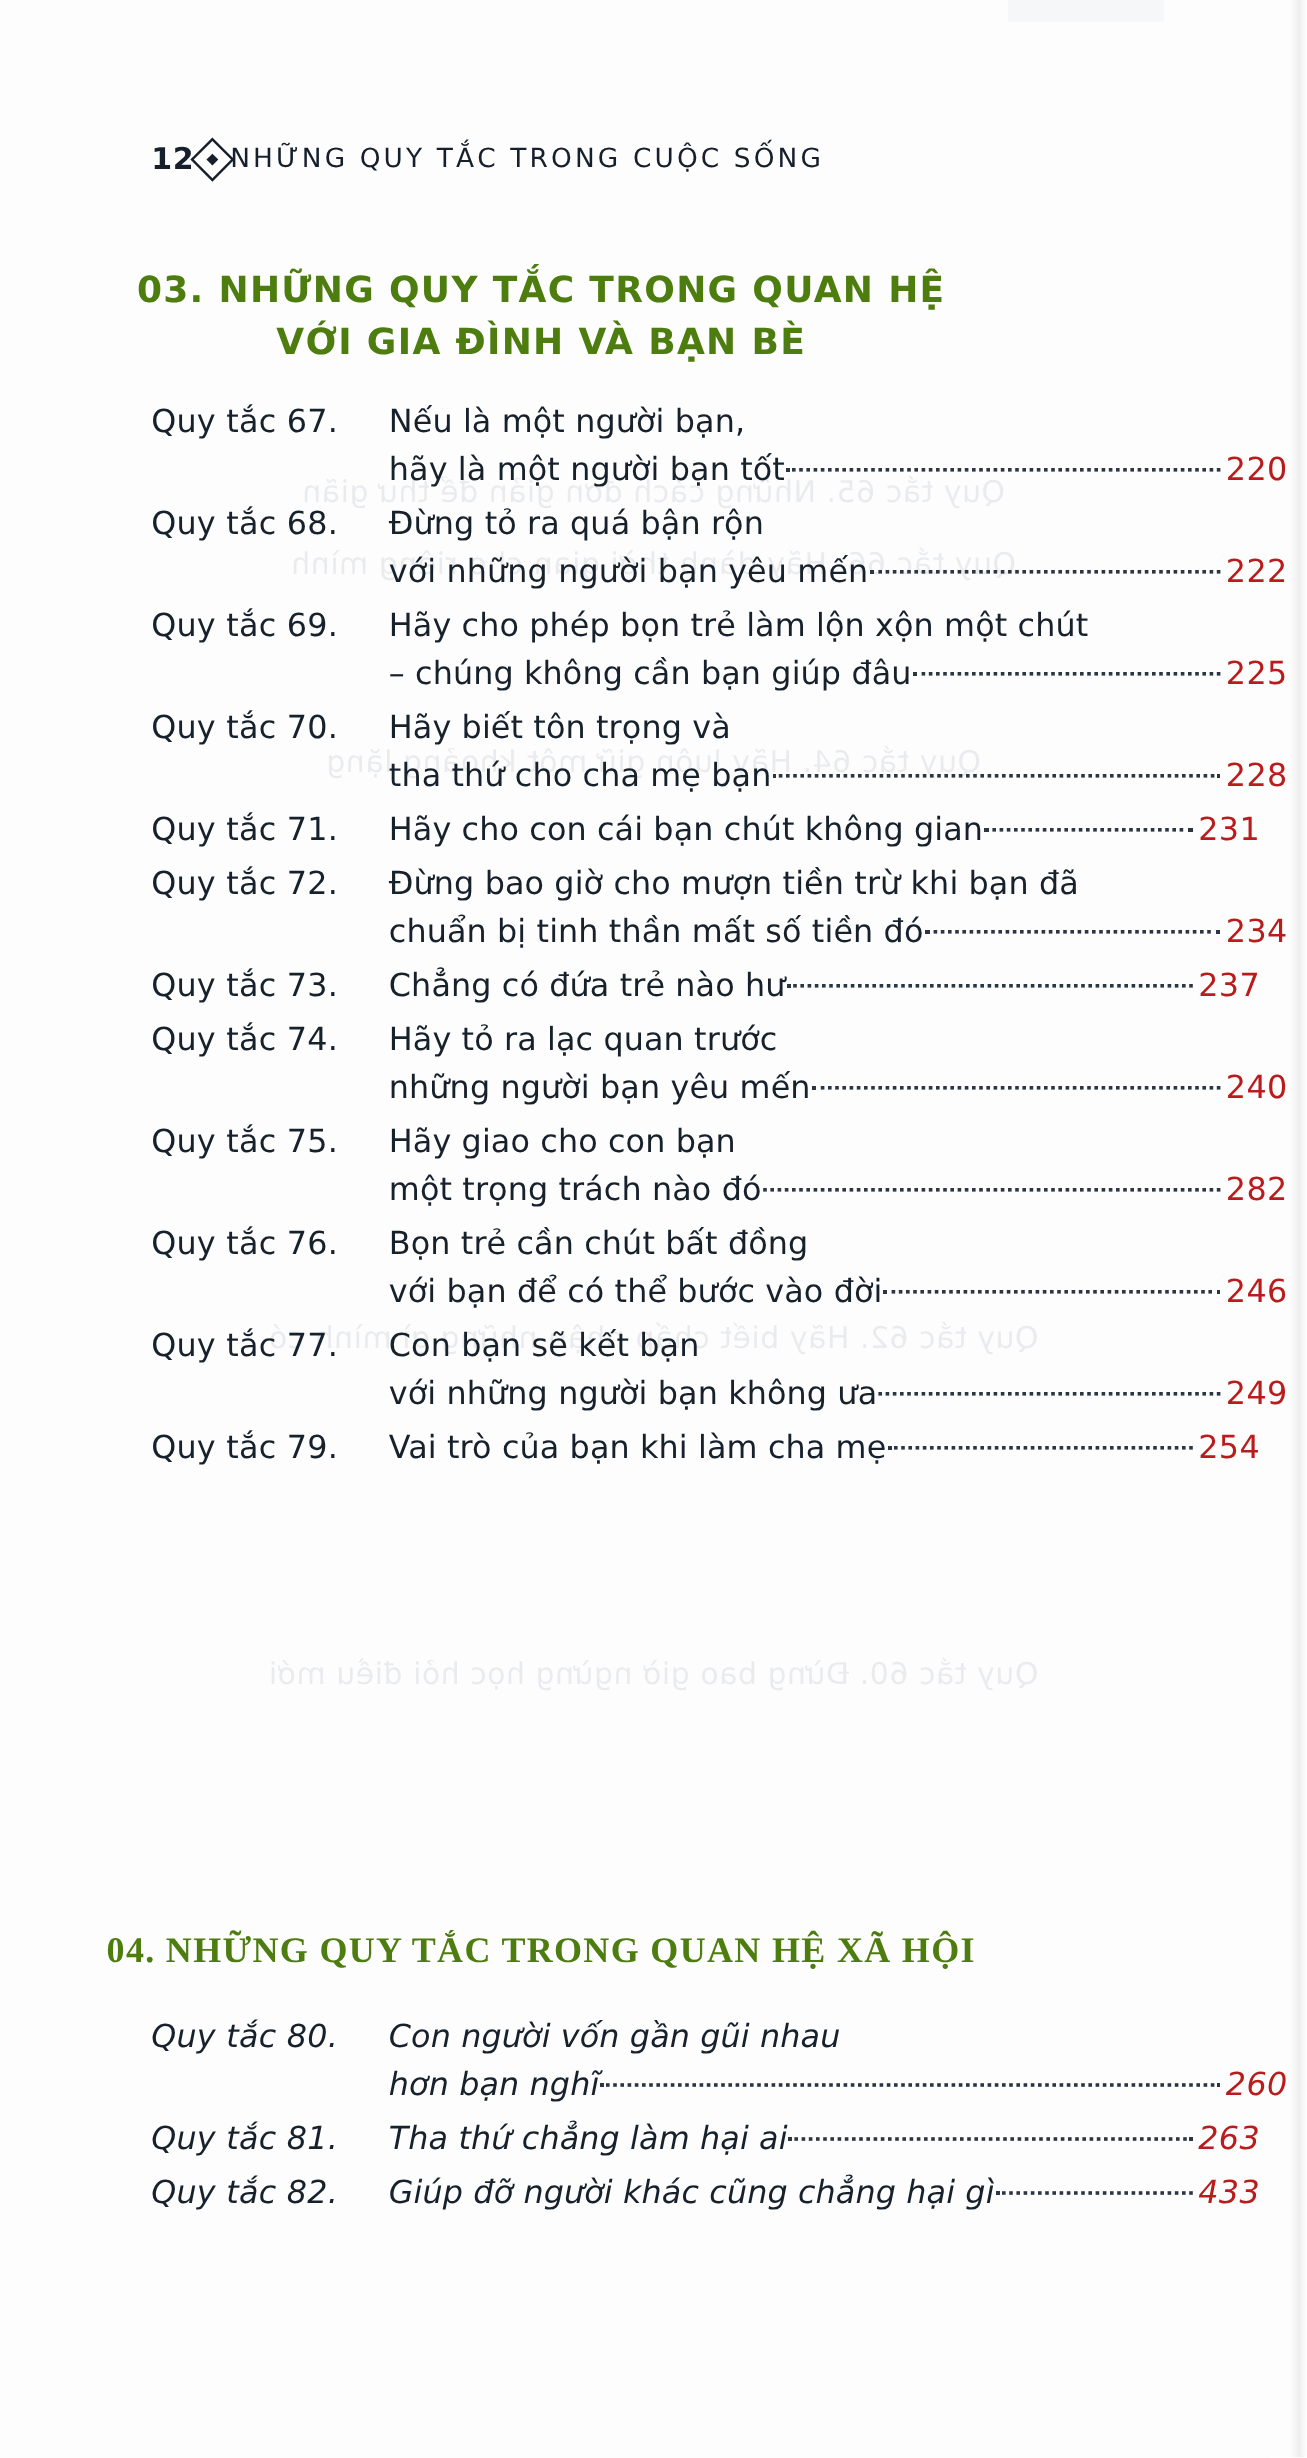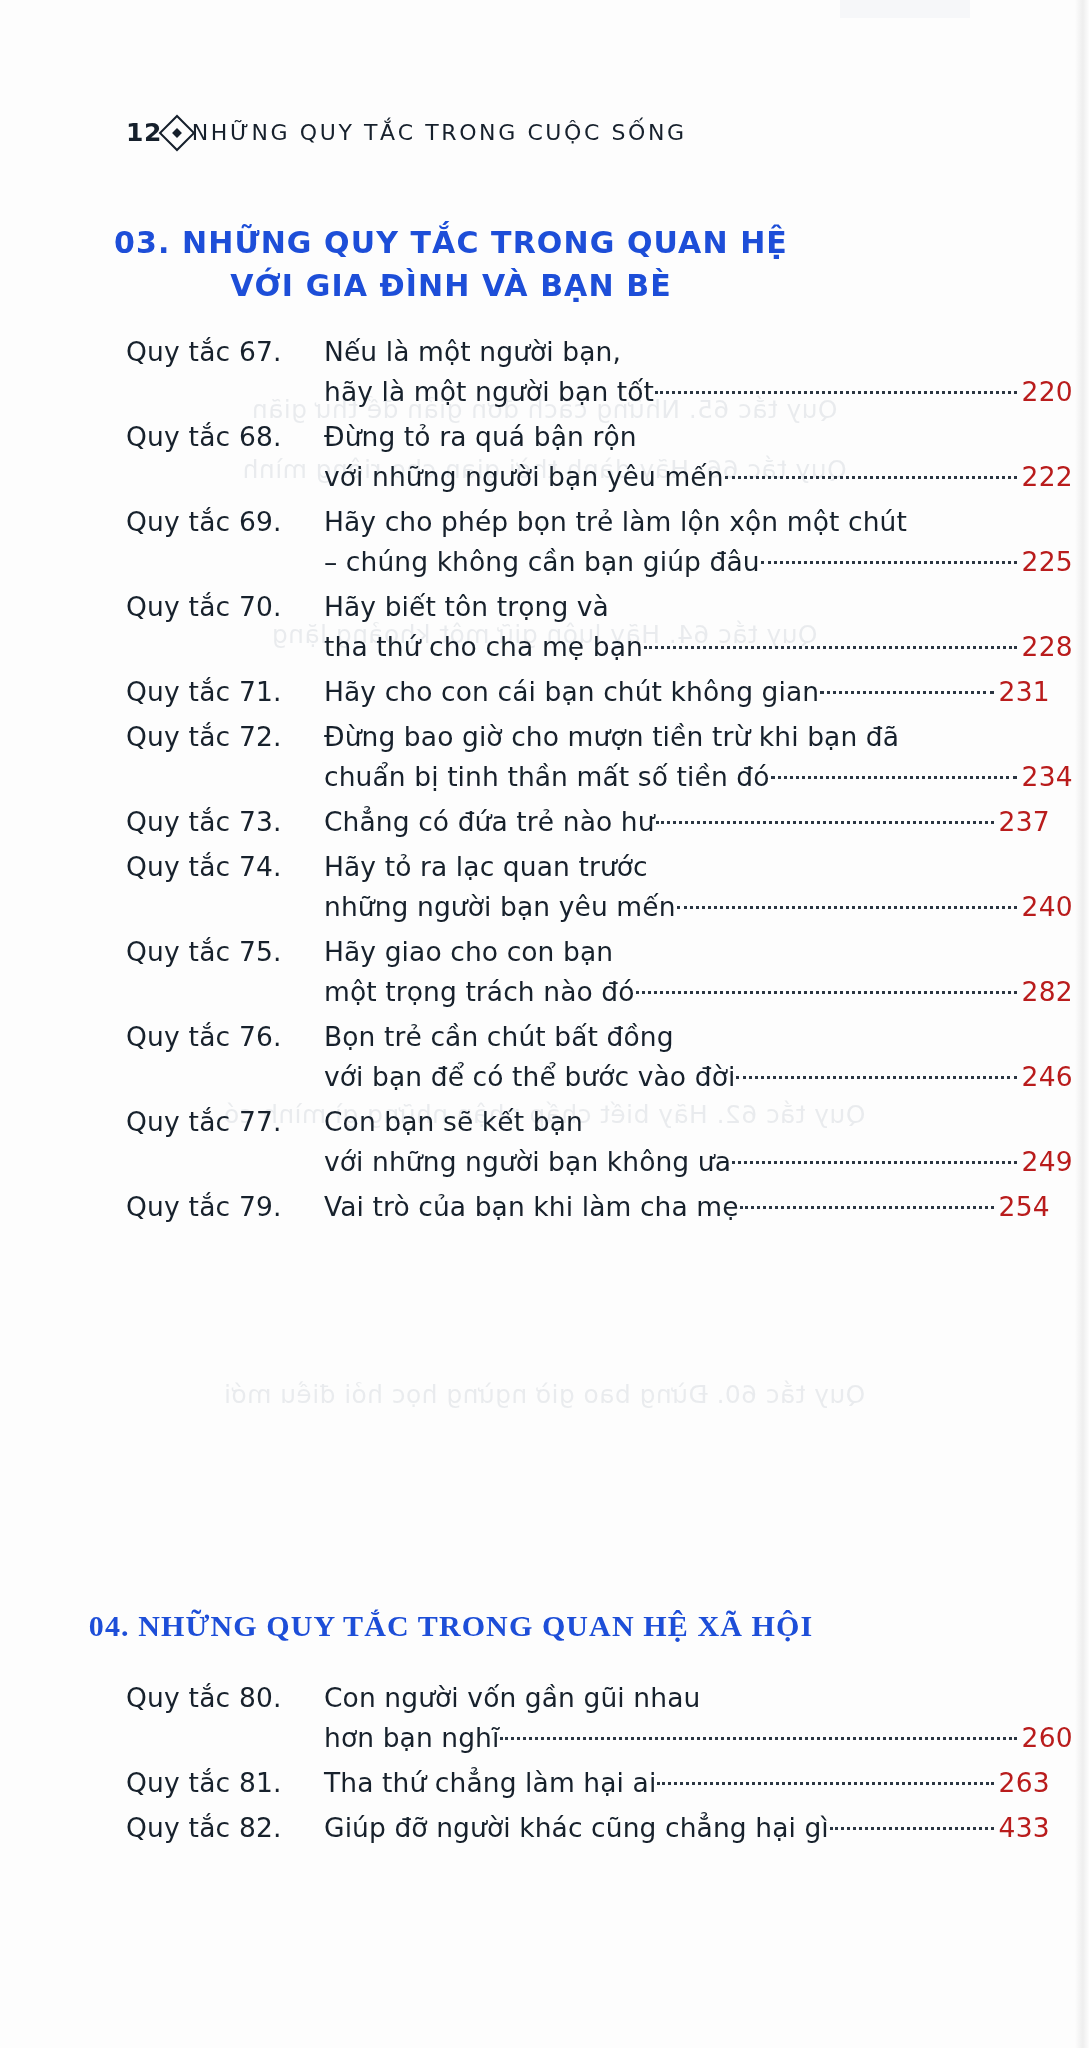--- a/index.html
+++ b/index.html
@@ -81,21 +81,21 @@
     white-space: nowrap;
   }
 
   
   .section-head {
     position: absolute;
     left: 0;
     width: 902px;
     text-align: center;
     font-weight: 800;
-    color: #1d4ed8;
+    color: #4d7c0f;
     letter-spacing: 1.1px;
     line-height: 1.42;
   }
   .section-head .line {
     display: block;
     white-space: nowrap;
   }
   #sec1 {
     top: 222px;
     font-size: 30px;
@@ -106,21 +106,21 @@
     font-family: Liberation Serif, serif;
   }
 
   
   .toc {
     position: absolute;
     left: 0;
     width: 1089px;
   }
   #toc1 { top: 336px; }
-  #toc2 { top: 1682px; }
+  #toc2 { top: 1682px; font-style: italic; }
 
   .entry {
     position: relative;
     padding: 0 0 0 0;
     margin-bottom: 14px;
   }
   .entry-line {
     display: flex;
     align-items: baseline;
     width: 1089px;

